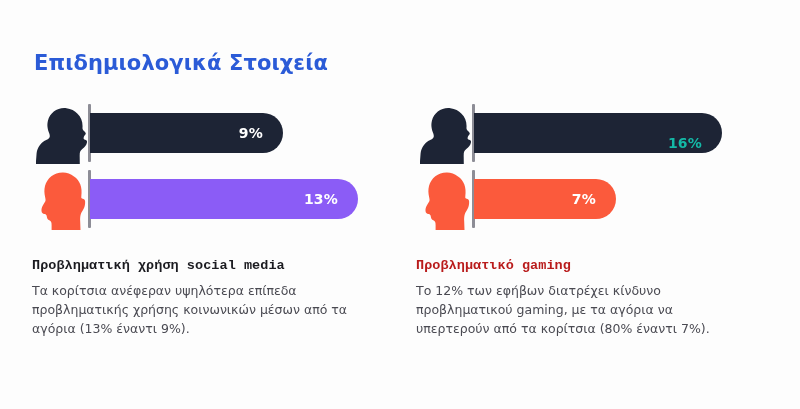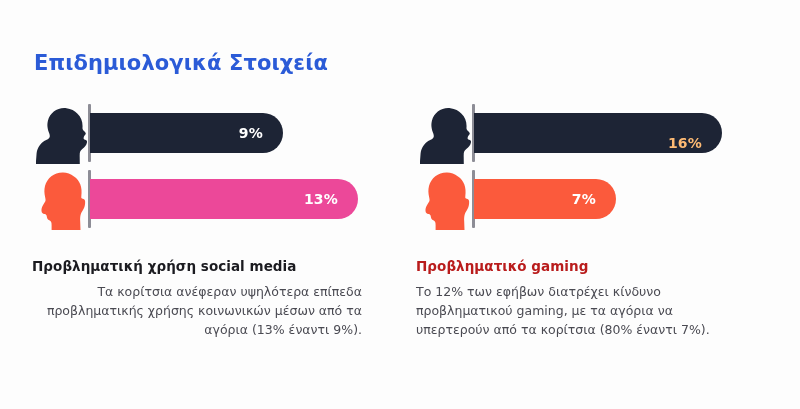--- a/index.html
+++ b/index.html
@@ -119,20 +119,21 @@
     top: 158px;
     left: 4px;
     width: 330px;
   }
   .caption-title {
     font-size: 13.5px;
     font-weight: 700;
     color: #1b1b20;
     margin: 0 0 8px 0;
     letter-spacing: 0.05px;
+    font-family: Liberation Mono, monospace;
   }
   .caption-body {
     font-size: 12.5px;
     line-height: 1.52;
     color: #4a4a52;
     margin: 0;
   }
 </style>
 </head>
 <body style="background: rgb(253, 253, 253);">
@@ -159,46 +160,46 @@
           </div>
         </div>
 
         <div class="row row-female">
           <span class="person">
             <svg viewBox="0 0 52 58" xmlns="http://www.w3.org/2000/svg" aria-hidden="true">
               <path fill="#fb5a3c" d="M26.6 0.5c-8.6 0.2-15.6 5.6-17.6 13.6-0.9 3.6-0.8 7.0 0.2 11.3 0.6 2.5 0.5 3.6-0.6 5.2-2.3 3.3-3.4 6.2-3.1 8.4 0.2 1.7 1.1 2.6 3.0 3.1 1.7 0.4 2.2 1.0 2.4 2.8 0.2 1.6 0.9 2.6 2.4 3.4 1.9 1.0 2.3 1.9 2.3 5.0V58h28.9l-0.3-8.6c-0.2-5.4 0.3-7.6 2.5-10.9 1.5-2.3 2.1-4.0 2.4-7.0 0.3-3.0-0.2-4.0-2.3-4.7-1.4-0.5-1.7-1.0-1.5-2.4 1.3-9.0-1.3-16.0-7.3-19.9C34.6 1.6 30.7 0.4 26.6 0.5z"></path>
             </svg>
           </span>
           <span class="tick" style="background: rgb(141, 141, 150);"></span>
-          <div class="bar bar-female" style="width: 268px; background: #ec4899;">
+          <div class="bar bar-female" style="width: 268px; background: #8b5cf6;">
             <span class="bar-value" style="color: rgb(255, 255, 255);">13%</span>
           </div>
         </div>
 
       </div>
 
       <div class="caption">
         <p class="caption-title" style="color: rgb(27, 27, 32);">Προβληματική χρήση social media</p>
-        <p class="caption-body" style="color: rgb(74, 74, 82); text-align: right;">Τα κορίτσια ανέφεραν υψηλότερα επίπεδα προβληματικής χρήσης κοινωνικών μέσων από τα αγόρια (13% έναντι 9%).</p>
+        <p class="caption-body" style="color: rgb(74, 74, 82);">Τα κορίτσια ανέφεραν υψηλότερα επίπεδα προβληματικής χρήσης κοινωνικών μέσων από τα αγόρια (13% έναντι 9%).</p>
       </div>
     </div>
 
     <div class="panel panel-right">
 
       <div class="chart">
 
         <div class="row row-male">
           <span class="person">
             <svg viewBox="0 0 52 58" xmlns="http://www.w3.org/2000/svg" aria-hidden="true">
               <path fill="#1d2435" d="M30.5 2.2c-8.8-1.1-16.6 4.4-18.6 12.6-1.0 4.1-0.5 7.8 0.9 11.4 0.8 2.0 1.2 3.3 0.9 4.6-0.3 1.3-1.4 2.3-3.0 3.0C5.0 36.4 1.4 41.2 0.6 47.2L-0.2 58h44.0l-0.1-7.6c-0.1-4.2 0.4-5.6 2.6-7.3 2.6-2.0 4.1-4.0 4.6-6.3 0.4-1.8-0.1-2.6-1.9-3.1-1.3-0.4-1.6-0.9-1.3-2.2 0.2-0.9 0.8-2.0 1.3-2.5 1.3-1.2 1.0-2.3-1.0-4.0-1.3-1.1-1.6-1.8-1.5-3.4 0.4-5.5-1.3-10.3-5.0-13.9C38.9 4.6 34.9 2.7 30.5 2.2z"></path>
             </svg>
           </span>
           <span class="tick" style="background: rgb(141, 141, 150);"></span>
           <div class="bar bar-male" style="width: 248px; background: rgb(29, 36, 53);">
-            <span class="bar-value" style="color: #fdba74; margin-top: 20px;">16%</span>
+            <span class="bar-value" style="color: #14b8a6; margin-top: 20px;">16%</span>
           </div>
         </div>
 
         <div class="row row-female">
           <span class="person">
             <svg viewBox="0 0 52 58" xmlns="http://www.w3.org/2000/svg" aria-hidden="true">
               <path fill="#fb5a3c" d="M26.6 0.5c-8.6 0.2-15.6 5.6-17.6 13.6-0.9 3.6-0.8 7.0 0.2 11.3 0.6 2.5 0.5 3.6-0.6 5.2-2.3 3.3-3.4 6.2-3.1 8.4 0.2 1.7 1.1 2.6 3.0 3.1 1.7 0.4 2.2 1.0 2.4 2.8 0.2 1.6 0.9 2.6 2.4 3.4 1.9 1.0 2.3 1.9 2.3 5.0V58h28.9l-0.3-8.6c-0.2-5.4 0.3-7.6 2.5-10.9 1.5-2.3 2.1-4.0 2.4-7.0 0.3-3.0-0.2-4.0-2.3-4.7-1.4-0.5-1.7-1.0-1.5-2.4 1.3-9.0-1.3-16.0-7.3-19.9C34.6 1.6 30.7 0.4 26.6 0.5z"></path>
             </svg>
           </span>
           <span class="tick" style="background: rgb(141, 141, 150);"></span>

